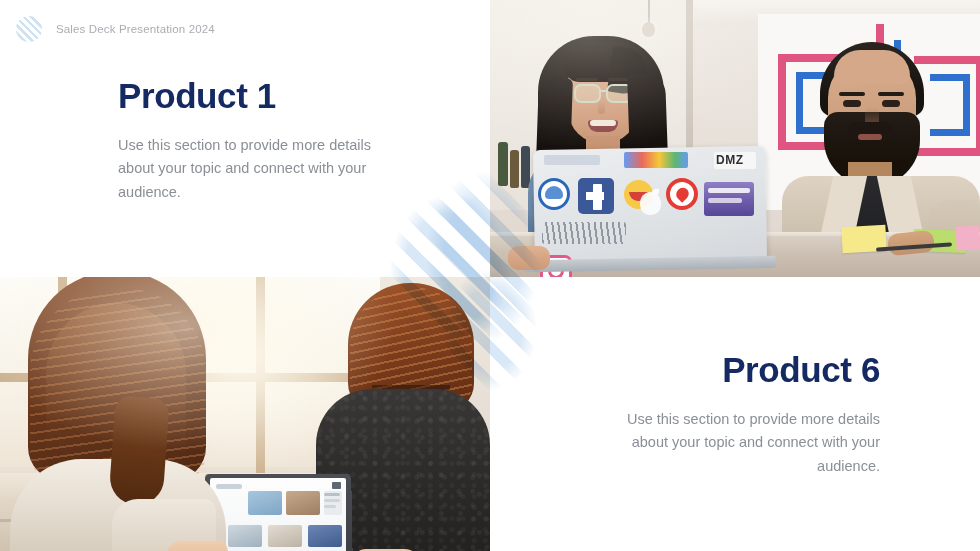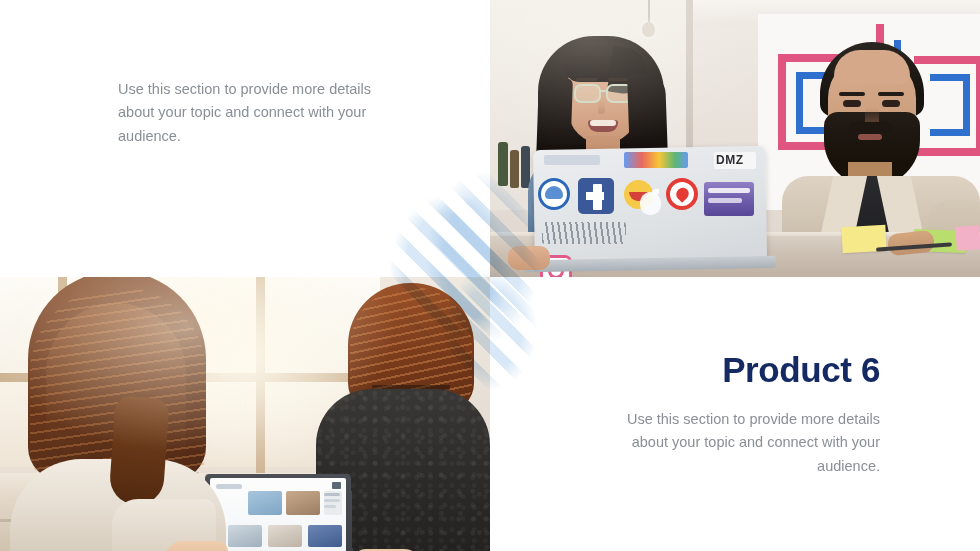--- a/index.html
+++ b/index.html
@@ -504,22 +504,27 @@
     <div class="ph-layer bl-hand1"></div>
     <div class="ph-layer bl-hand2"></div>
 
     <div class="ph-layer bl-wash"></div>
   </div>
 
   <div class="stripe-blob"></div>
   <div class="stripe-blob b2"></div>
   <div class="stripe-blob b3"></div>
 
+  <div class="header">
+    <div class="logo-mark"></div>
+    <div class="header-title">Sales Deck Presentation 2024</div>
+  </div>
 
   <div class="block block-p1">
+    <div class="prod-title">Product 1</div>
     <div class="prod-body">Use this section to provide more details about your topic and connect with your audience.</div>
   </div>
 
   <div class="block block-p2">
     <div class="prod-title">Product 6</div>
     <div class="prod-body">Use this section to provide more details about your topic and connect with your audience.</div>
   </div>
 
 </div>
 

